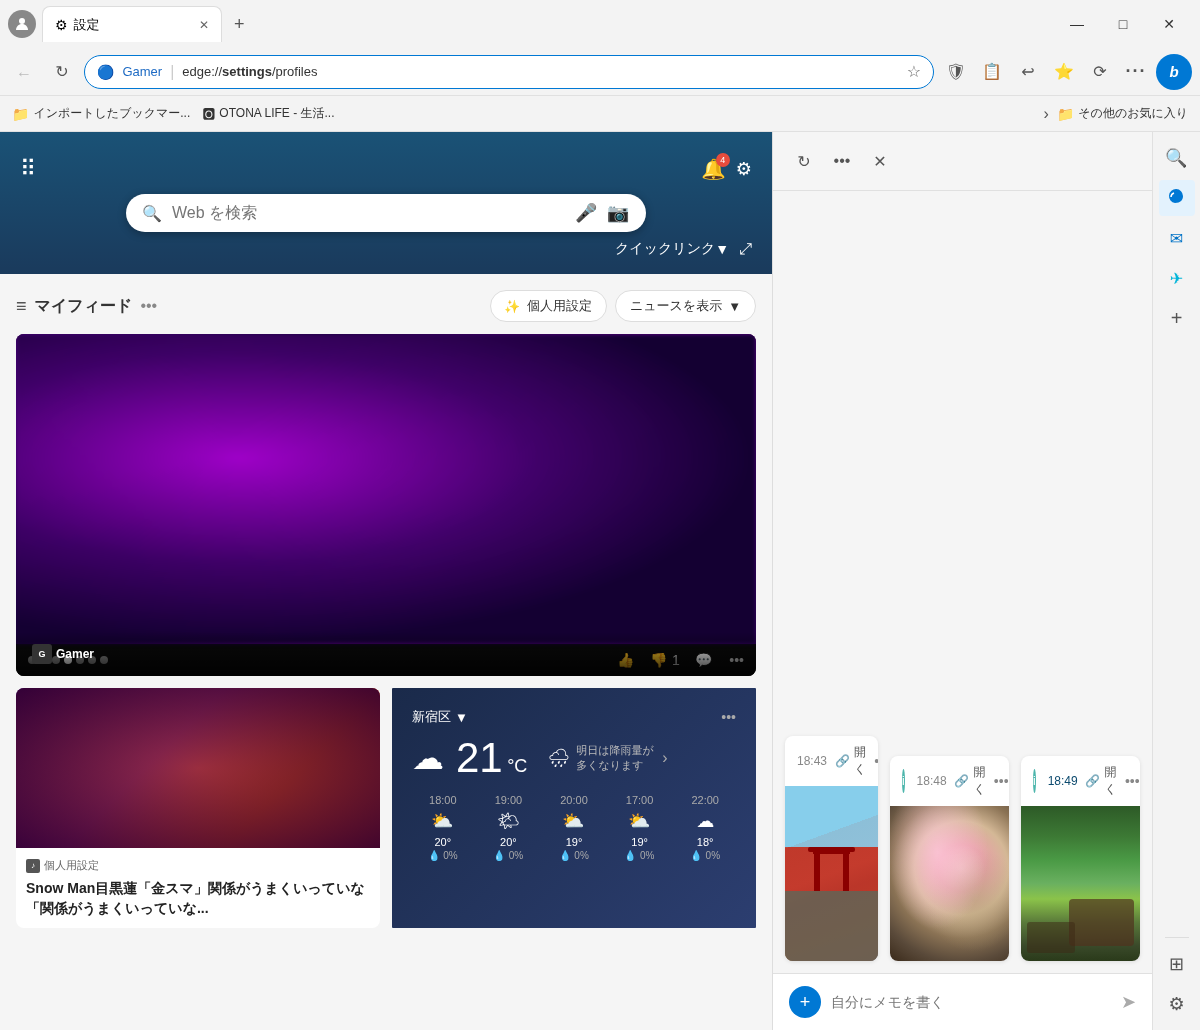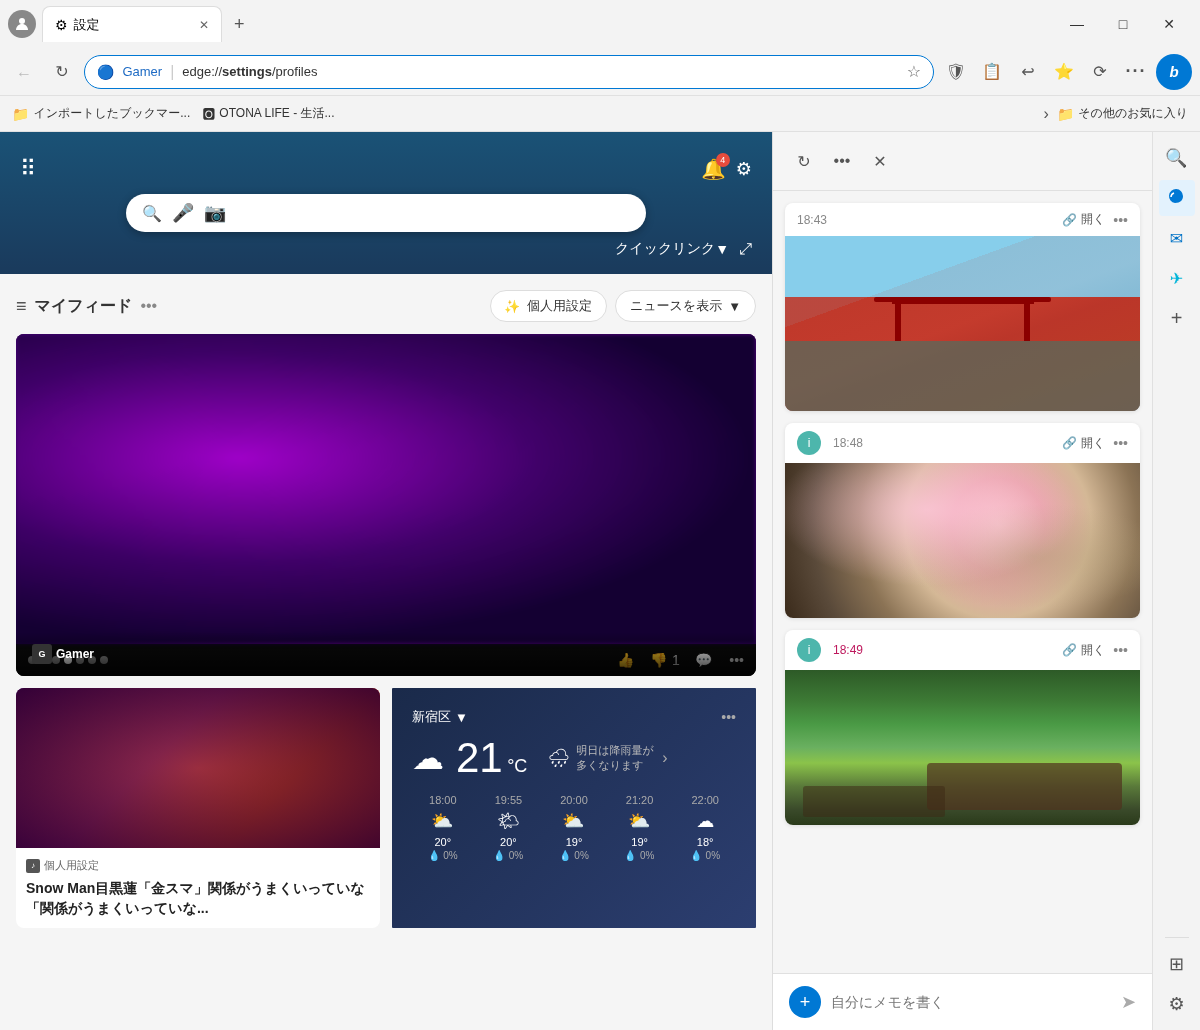--- a/index.html
+++ b/index.html
@@ -122,21 +122,21 @@
 
     
     .drop-panel {
       width: 380px; background: #f5f5f5; border-left: 1px solid #ddd;
       display: flex; flex-direction: column; height: 100%;
     }
     .drop-header { display: flex; align-items: center; padding: 14px 16px; background: #f5f5f5; border-bottom: 1px solid #e0e0e0; }
     .drop-title { font-size: 18px; font-weight: 600; color: #333; flex: 1; }
     .drop-header-icons { display: flex; gap: 8px; }
     .drop-icon-btn { width: 30px; height: 30px; display: flex; align-items: center; justify-content: center; cursor: pointer; border-radius: 4px; color: #555; font-size: 16px; }
-    .drop-content { flex: 1; overflow-y: auto; padding: 12px; display: flex; flex-direction: column; gap: 12px; }
+    .drop-content { flex: 1; overflow-y: auto; padding: 12px; display: flex; flex-direction: row; gap: 12px; align-items: flex-end; }
     .drop-item { background: white; border-radius: 8px; overflow: hidden; box-shadow: 0 1px 4px rgba(0,0,0,0.1); }
     .drop-item-header { display: flex; align-items: center; padding: 8px 12px; gap: 8px; }
     .drop-item-open { font-size: 12px; color: #555; display: flex; align-items: center; gap: 4px; cursor: pointer; }
     .drop-item-more { font-size: 14px; color: #888; cursor: pointer; }
     .drop-img-placeholder { width: 100%; height: 175px; }
     .drop-img-1 { background: linear-gradient(135deg, #c0392b 20%, #e74c3c 50%, #8b1a1a 80%); }
 
     .drop-footer { padding: 12px 16px; background: white; border-top: 1px solid #e0e0e0; display: flex; align-items: center; gap: 10px; }
     .drop-add-btn { width: 32px; height: 32px; background: #0078d4; border-radius: 50%; display: flex; align-items: center; justify-content: center; color: white; font-size: 18px; cursor: pointer; }
     .drop-input { flex: 1; border: none; outline: none; font-size: 14px; color: #aaa; background: transparent; }
@@ -244,20 +244,21 @@
           <div class="nt-header-notifs">
             <div class="notif-bell">
               🔔
               <span class="notif-badge">4</span>
             </div>
             <div class="gear-icon">⚙</div>
           </div>
         </div>
         <div class="search-box">
           <span class="search-icon">🔍</span>
+          <input class="search-input" type="text" readonly="" style="pointer-events: none;" placeholder="Web を検索">
           <span class="search-voice">🎤</span>
           <span class="search-camera">📷</span>
         </div>
         <div style="display:flex; justify-content:flex-end; margin-top:8px;">
           <div class="quick-links-btn">
             <span>クイックリンク</span>
             <span>▼</span>
           </div>
           <div class="expand-btn" style="margin-left:10px;">⤢</div>
         </div>
@@ -345,33 +346,33 @@
               </div>
             </div>
             <div class="weather-forecast">
               <div class="forecast-item">
                 <div class="forecast-time">18:00</div>
                 <div class="forecast-icon">⛅</div>
                 <div class="forecast-temp">20°</div>
                 <div class="forecast-rain">💧 0%</div>
               </div>
               <div class="forecast-item">
-                <div class="forecast-time">19:55</div>
+                <div class="forecast-time">19:00</div>
                 <div class="forecast-icon">🌤</div>
                 <div class="forecast-temp">20°</div>
                 <div class="forecast-rain">💧 0%</div>
               </div>
               <div class="forecast-item">
                 <div class="forecast-time">20:00</div>
                 <div class="forecast-icon">⛅</div>
                 <div class="forecast-temp">19°</div>
                 <div class="forecast-rain">💧 0%</div>
               </div>
               <div class="forecast-item">
-                <div class="forecast-time">21:20</div>
+                <div class="forecast-time">17:00</div>
                 <div class="forecast-icon">⛅</div>
                 <div class="forecast-temp">19°</div>
                 <div class="forecast-rain">💧 0%</div>
               </div>
               <div class="forecast-item">
                 <div class="forecast-time">22:00</div>
                 <div class="forecast-icon">☁</div>
                 <div class="forecast-temp">18°</div>
                 <div class="forecast-rain">💧 0%</div>
               </div>
@@ -427,21 +428,21 @@
         </div>
 
         <div class="drop-img-placeholder" style="height:155px; background: radial-gradient(circle at 60% 40%, #f8c0c8 0%, #e8a0a8 20%, #d4b896 40%, #8b7355 60%, #5a4a3a 80%, #3a2a1a 100%); position:relative; overflow:hidden;">
           <div style="position:absolute; inset:0; background: radial-gradient(ellipse at 40% 30%, rgba(255,200,220,0.8) 0%, transparent 50%), radial-gradient(ellipse at 70% 60%, rgba(180,160,120,0.6) 0%, transparent 40%);"></div>
         </div>
       </div>
 
       <div class="drop-item">
         <div class="drop-item-header">
           <div style="width:24px; height:24px; border-radius:50%; background:#4db6ac; margin-right:4px; display:flex; align-items:center; justify-content:center; font-size:12px; color:white;">i</div>
-          <div style="font-size:12px; color:#be185d; flex:1;">18:49</div>
+          <div style="font-size:12px; color:#0c4a6e; flex:1;">18:49</div>
           <div class="drop-item-open">
             <span>🔗</span>
             <span>開く</span>
           </div>
           <div class="drop-item-more">•••</div>
         </div>
 
         <div class="drop-img-placeholder" style="height:155px; background: linear-gradient(180deg, #2d5a27 0%, #3d7a35 20%, #4a9a45 35%, #6ab060 50%, #8bc34a 60%, #5a7a3a 75%, #3a4a2a 90%, #2a3a1a 100%); position:relative; overflow:hidden;">
           <div style="position:absolute; bottom:10%; left:40%; right:5%; height:30%; background: rgba(80,50,30,0.7); border-radius:4px;"></div>
           <div style="position:absolute; bottom:5%; left:5%; right:55%; height:20%; background: rgba(60,40,20,0.5); border-radius:3px;"></div>

